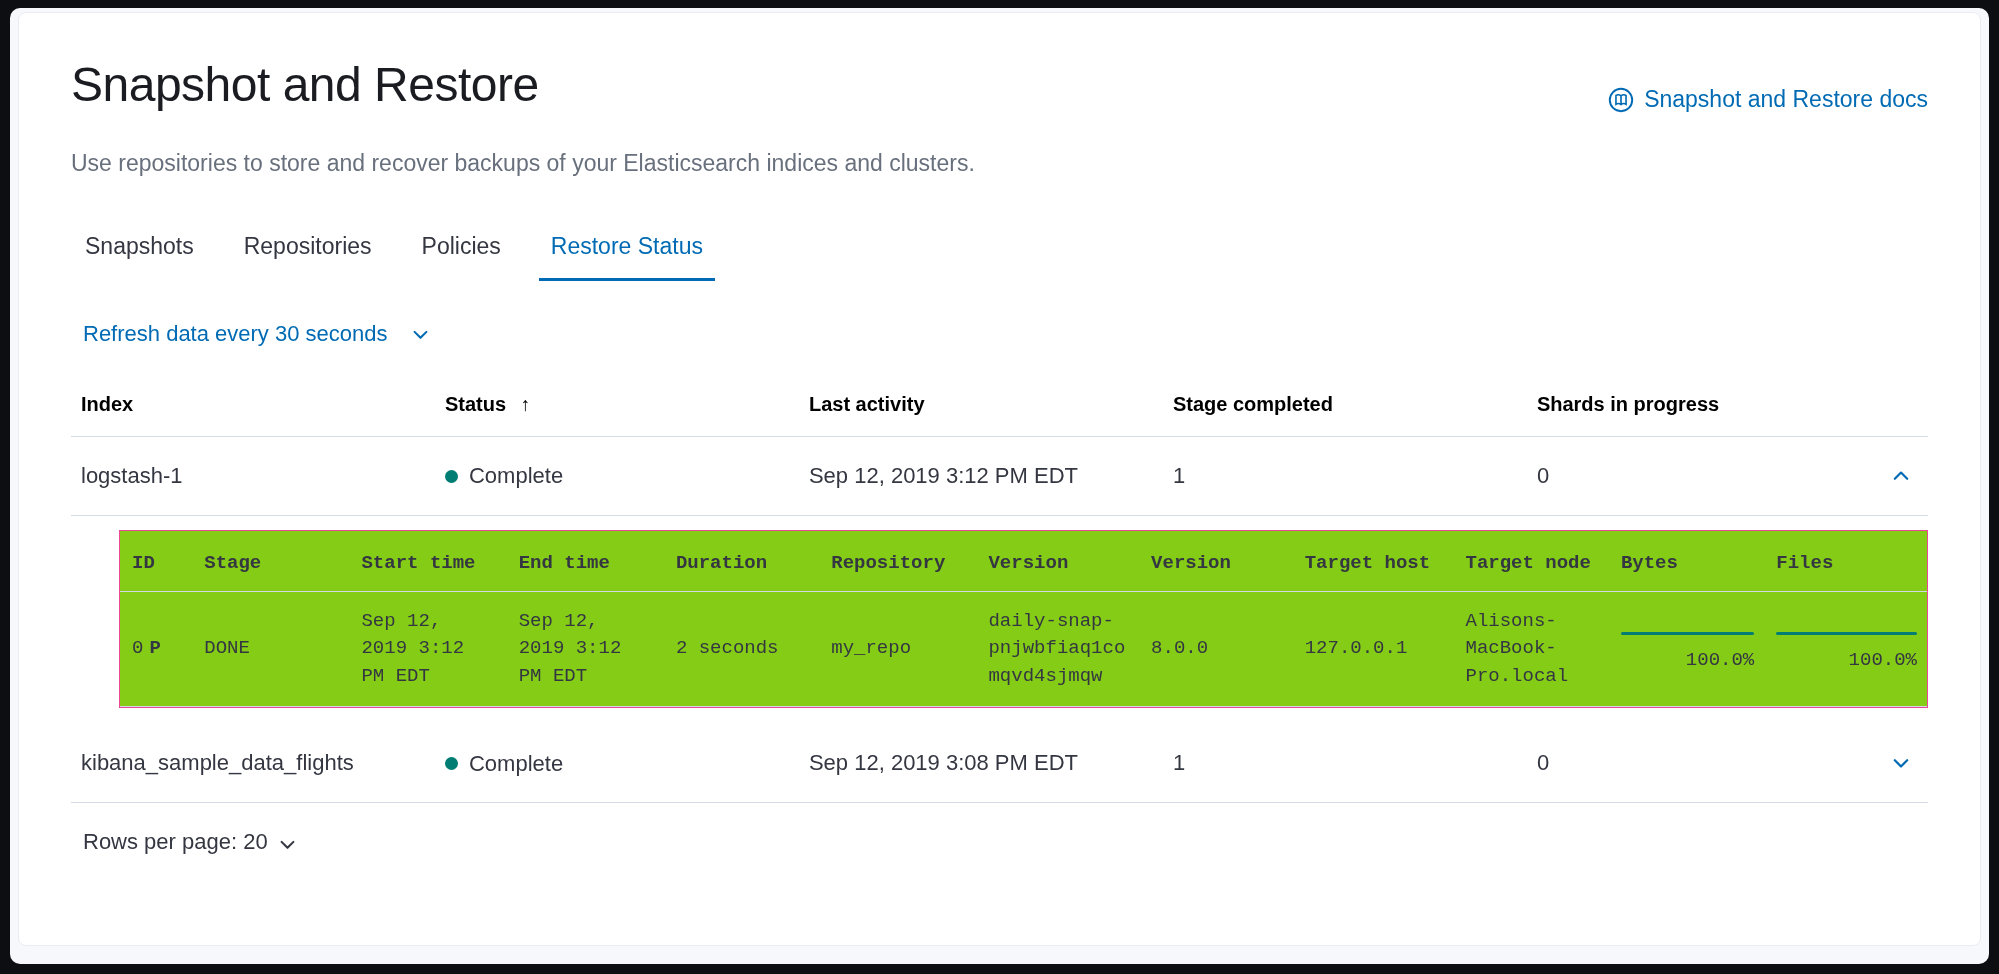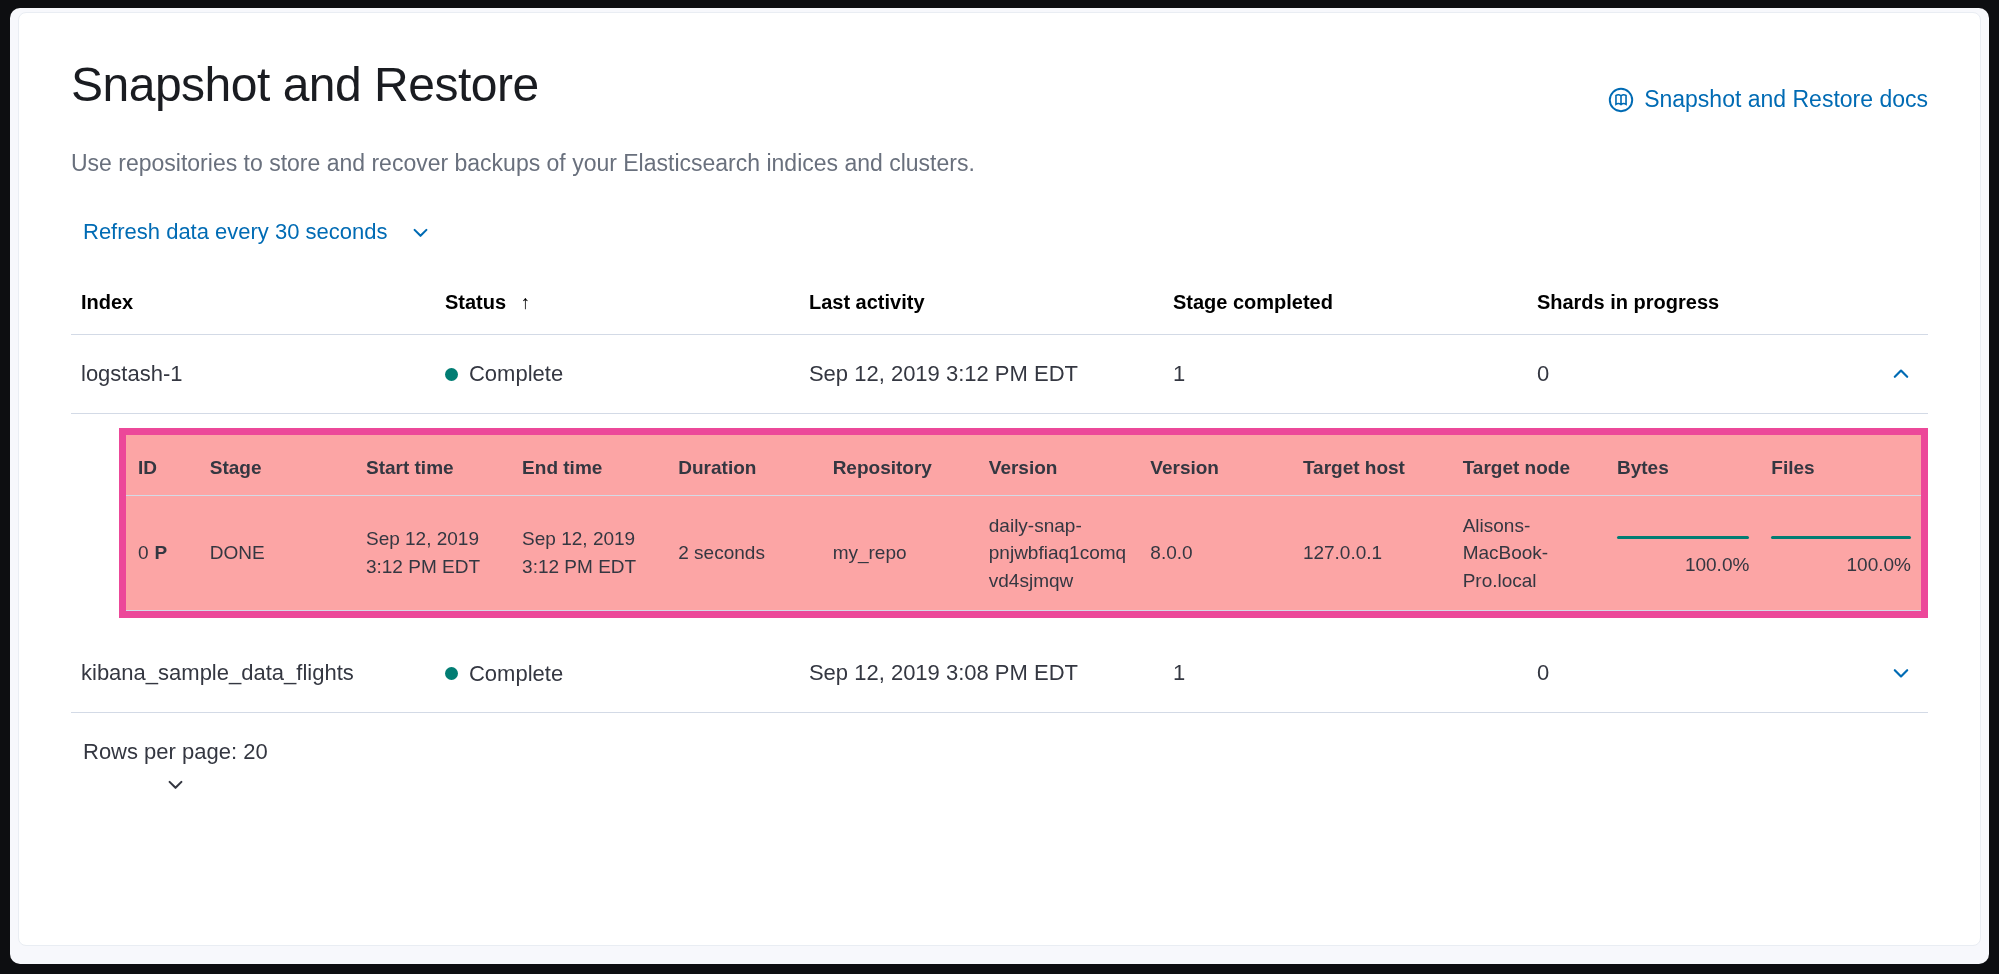--- a/index.html
+++ b/index.html
@@ -62,41 +62,41 @@
     background: #017D73; margin-right: 11px; flex: 0 0 auto;
   }
 
   .expand-cell { text-align: right; }
   .chev-btn {
     background: none; border: none; cursor: pointer; color: #006BB4;
     padding: 4px; width: 34px; height: 34px; display: inline-flex; align-items: center; justify-content: center;
     vertical-align: middle;
   }
 
-  .detail-panel { border: 7px solid #ec4899; background: #fca5a5; }
+  .detail-panel { border: 1px solid #ec4899; background: #84cc16; font-family: Liberation Mono, monospace; }
   table.detail-table { width: 100%; border-collapse: collapse; table-layout: fixed; }
   table.detail-table th {
     text-align: left; font-size: 19px; font-weight: 700; color: #343741;
     padding: 20px 10px 14px 12px; border-bottom: 1px solid #D3DAE6;
   }
   table.detail-table td {
     font-size: 19px; color: #343741; padding: 16px 10px 16px 12px;
     vertical-align: middle; line-height: 1.45;
   }
   td.wrap-any { overflow-wrap: anywhere; }
   td.wrap-word { overflow-wrap: break-word; }
   td.progress-cell { vertical-align: top; padding-top: 10px; }
   .progress-bar { height: 3px; background: #017D73; border-radius: 2px; margin: 8px 0 12px 0; }
   .progress-pct { text-align: right; font-size: 19px; color: #343741; }
   .primary-flag { font-weight: 700; margin-left: 6px; }
 
   .rows-per-page {
-    display: inline-flex; align-items: center; gap: 9px;
+    display: inline-flex; align-items: flex-end; gap: 9px;
     background: none; border: none; font-family: inherit; cursor: pointer;
-    color: #343741; font-size: 22px; margin: 26px 0 0 12px; padding: 0; flex-direction: column;
+    color: #343741; font-size: 22px; margin: 26px 0 0 12px; padding: 0;
   }
 </style>
 </head>
 <body>
 
 <div class="viewport">
   <div class="page-bg">
     <div class="card">
 
       <div class="page-header">
@@ -105,20 +105,26 @@
           <svg viewBox="0 0 16 16" width="26" height="26" aria-hidden="true">
             <circle cx="8" cy="8" r="6.9" fill="none" stroke="currentColor" stroke-width="1.2"></circle>
             <path d="M8 5.4c-1-.8-2.1-.8-3.1-.2v5.4c1-.6 2.1-.6 3.1.2 1-.8 2.1-.8 3.1-.2V5.2c-1-.6-2.1-.6-3.1.2zM8 5.4v5.4" fill="none" stroke="currentColor" stroke-width="1"></path>
           </svg>
           <span>Snapshot and Restore docs</span>
         </a>
       </div>
 
       <p class="subtitle">Use repositories to store and recover backups of your Elasticsearch indices and clusters.</p>
 
+      <div class="tabs">
+        <button class="tab">Snapshots</button>
+        <button class="tab">Repositories</button>
+        <button class="tab">Policies</button>
+        <button class="tab active">Restore Status</button>
+      </div>
 
       <button class="refresh">
         <span>Refresh data every 30 seconds</span>
         <svg viewBox="0 0 16 16" width="21" height="21" aria-hidden="true">
           <path d="M3.5 6L8 10.5 12.5 6" fill="none" stroke="currentColor" stroke-width="1.6" stroke-linecap="round" stroke-linejoin="round"></path>
         </svg>
       </button>
 
       <table class="main-table">
         <colgroup>

